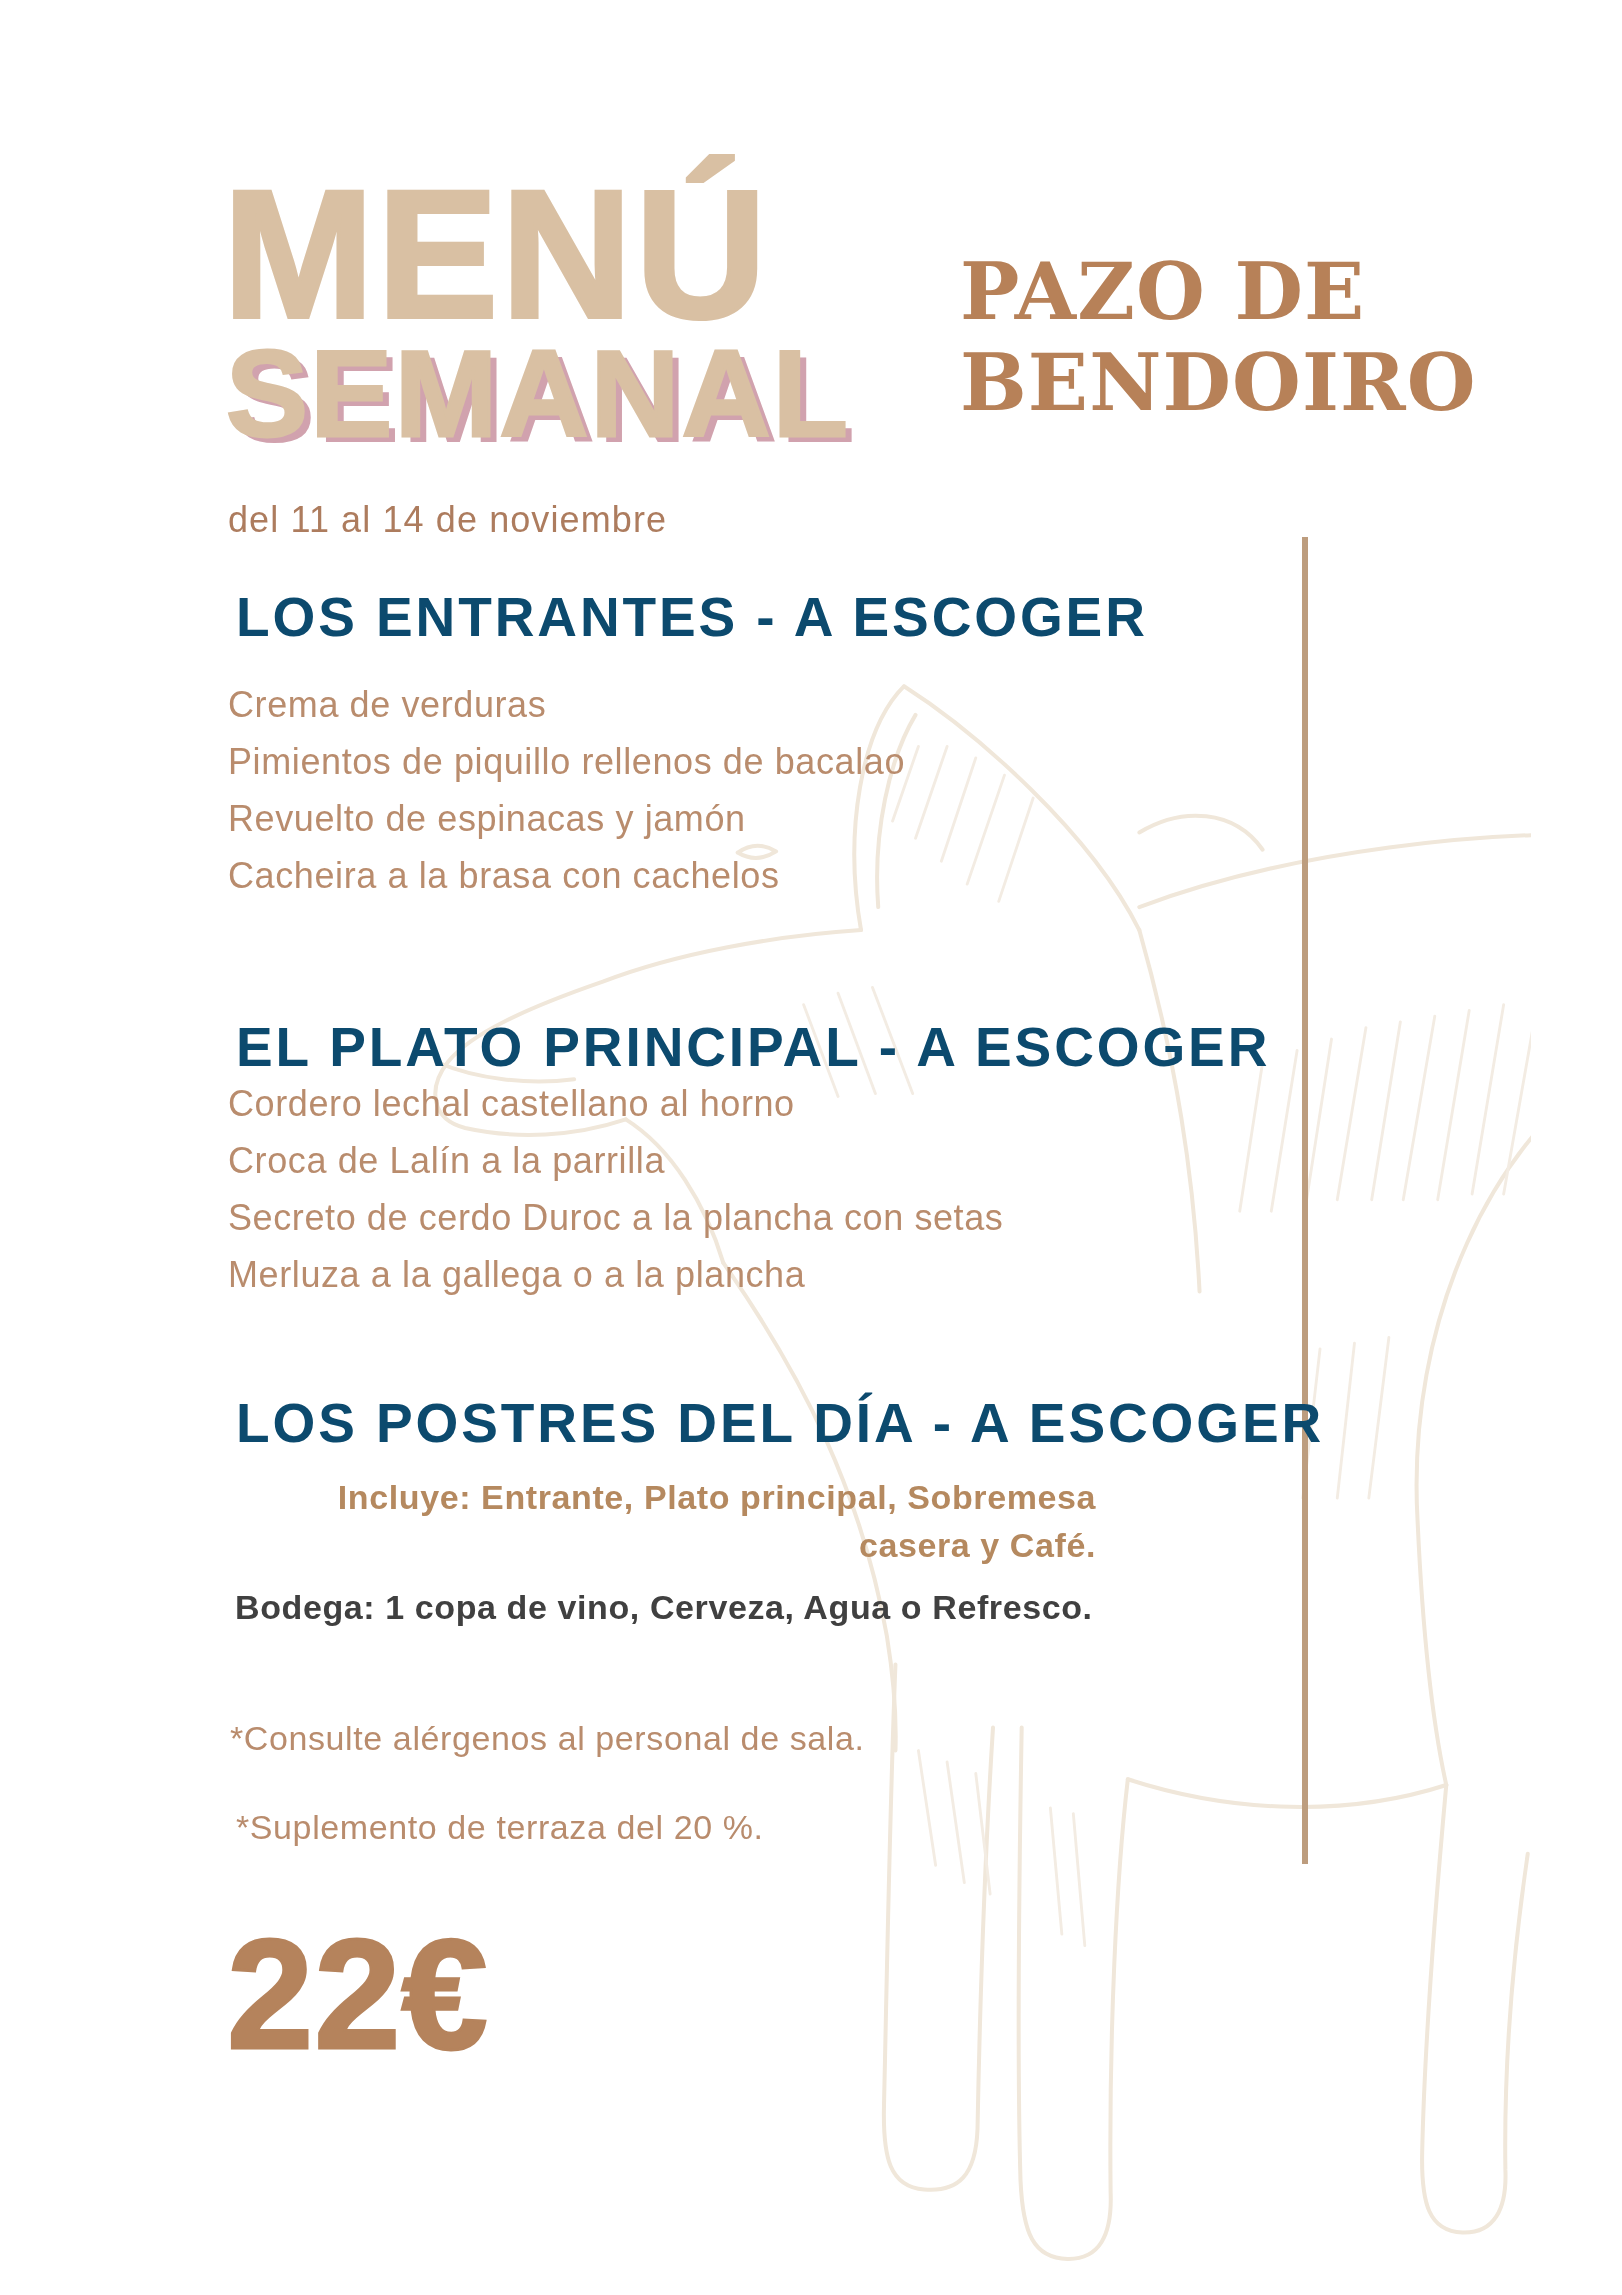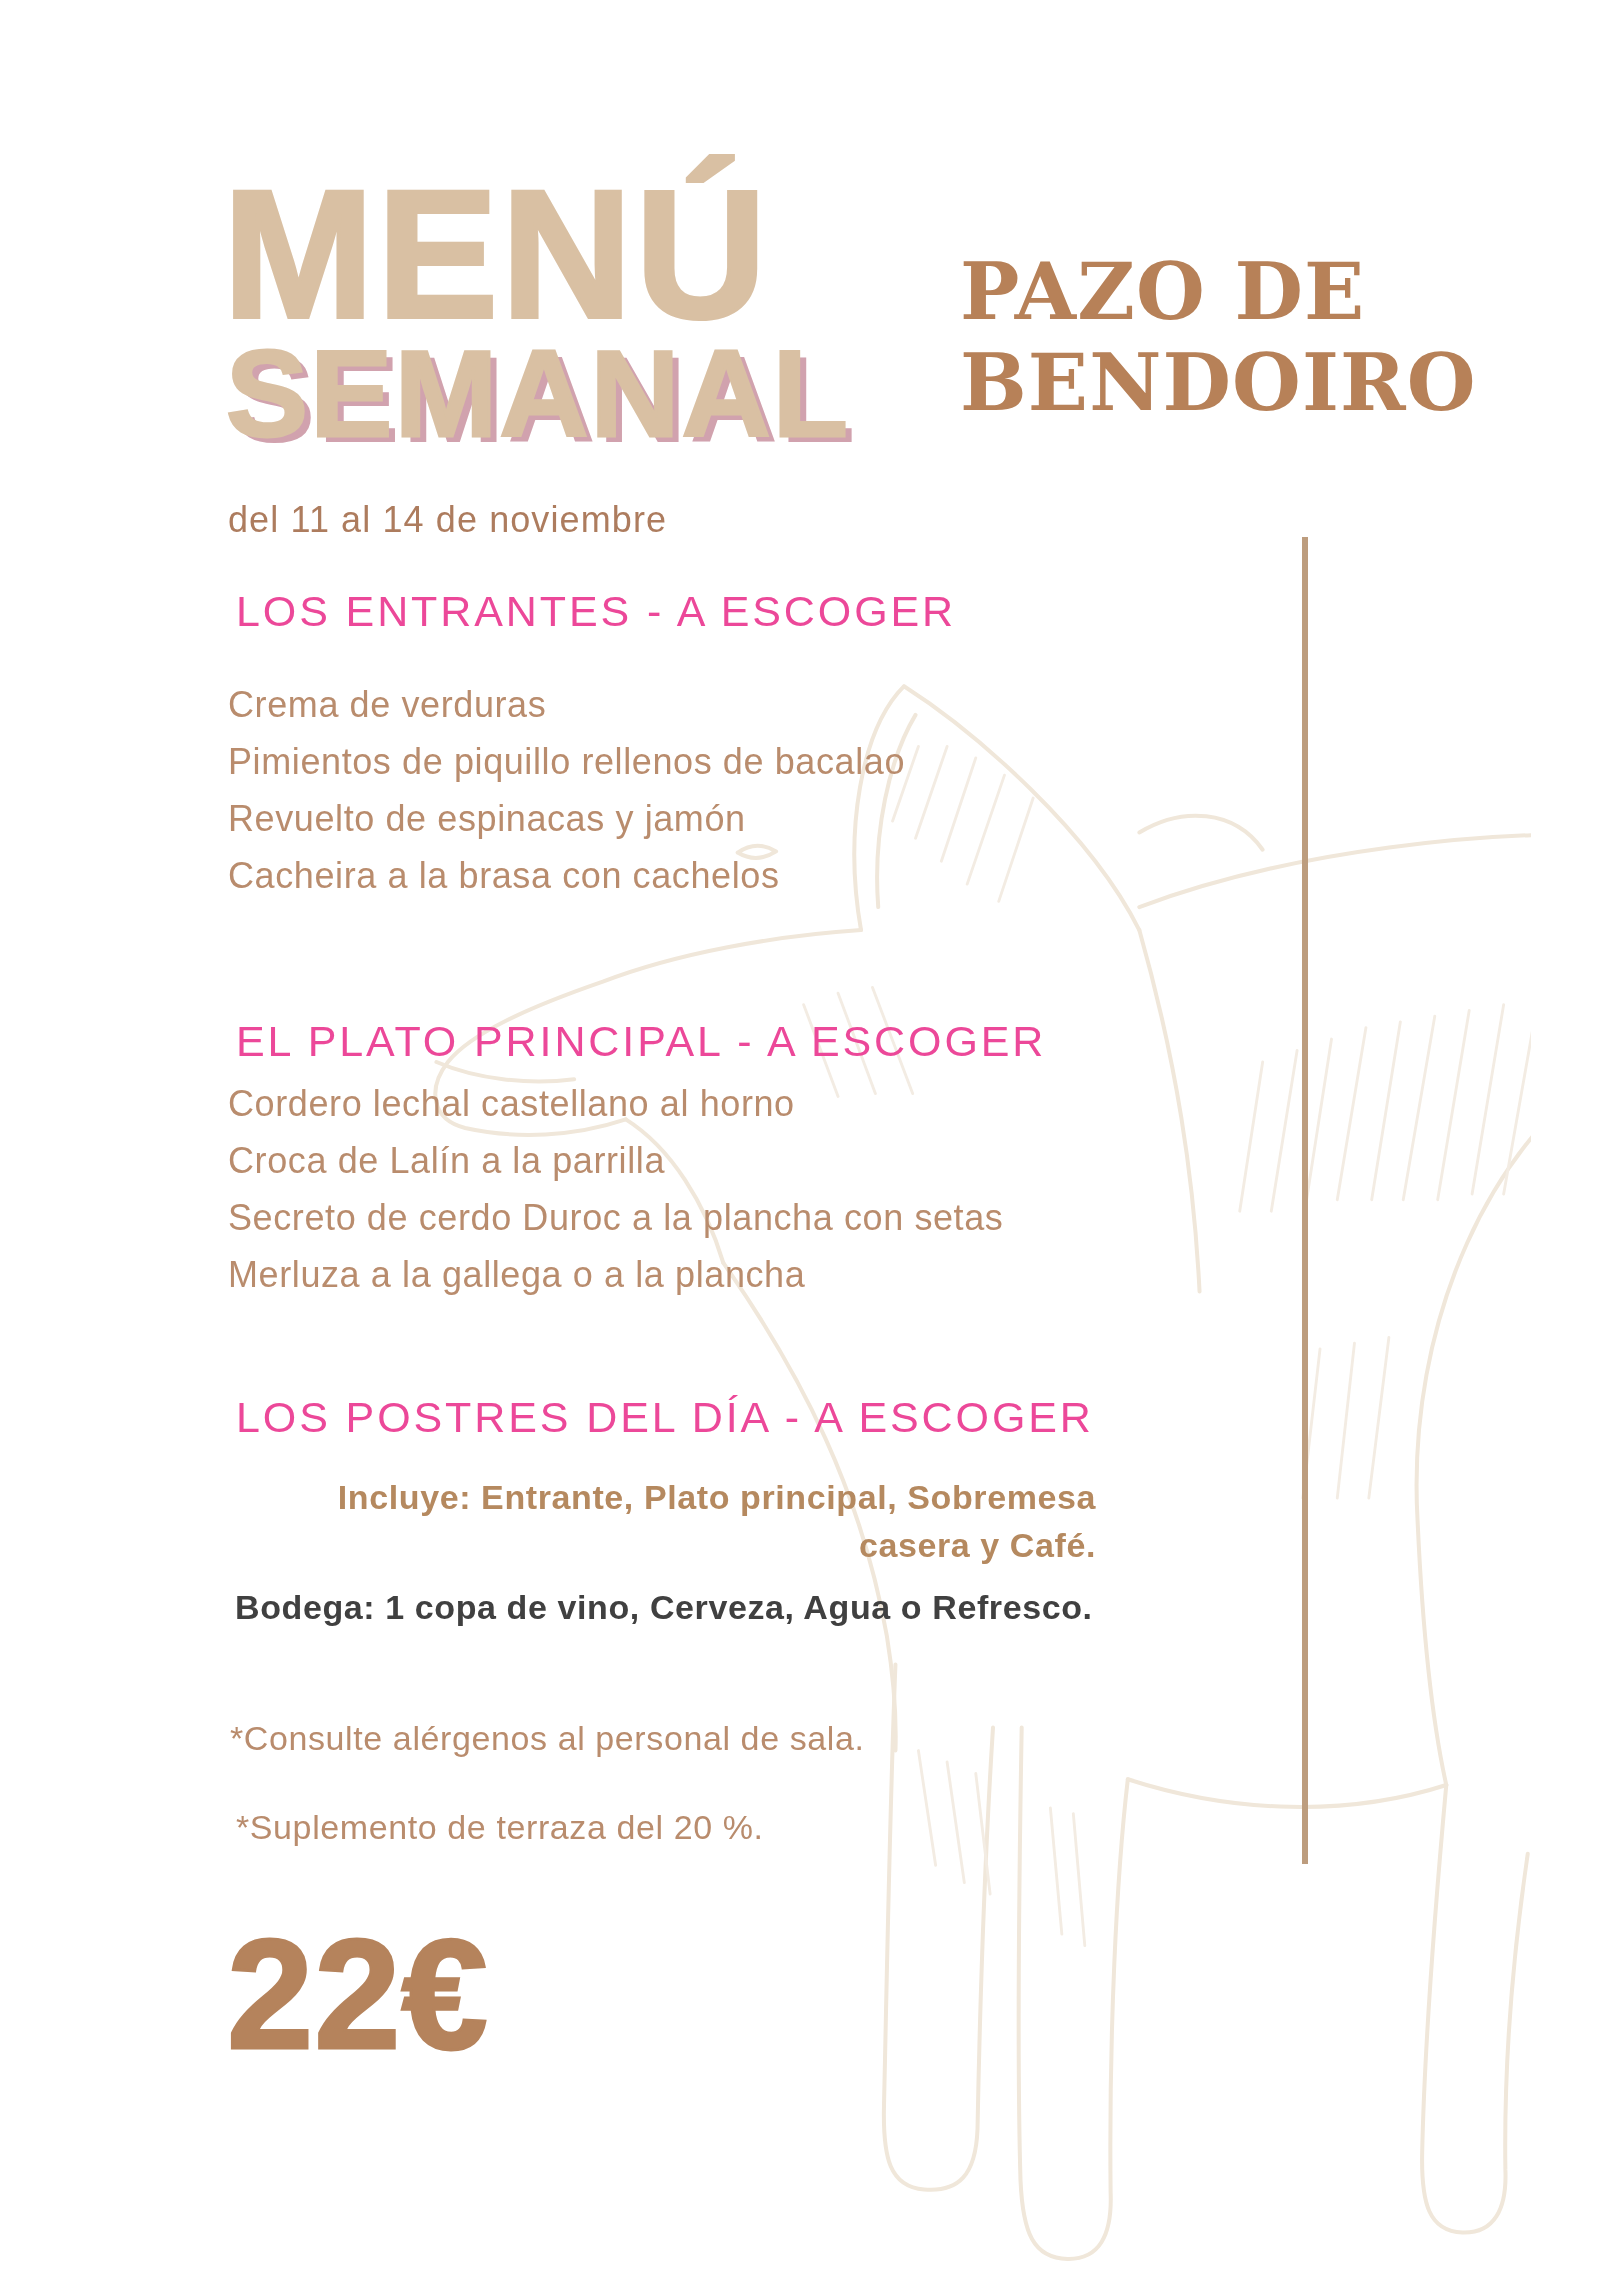--- a/index.html
+++ b/index.html
@@ -30,21 +30,21 @@
     color:#ad7c5e;letter-spacing:1.1px;
   }
 
   .logo{
     left:960px;top:246px;width:471px;color:#b78158;
     font-family:"DejaVu Serif",serif;font-weight:bold;
     font-size:79px;line-height:91px;letter-spacing:1.1px;white-space:nowrap;
   }
 
   .section-heading{
-    font-size:43px;font-weight:normal;line-height:1;color:#ec4899;
+    font-size:55px;font-weight:bold;line-height:1;color:#0c4a6e;
     letter-spacing:2.9px;white-space:nowrap;
   }
   .h1{left:236px;top:590px;}
   .h2{left:236px;top:1020px;}
   .h3{left:236px;top:1396px;}
 
   .items{font-size:36px;color:#b98c6d;letter-spacing:0.6px;}
   .items .item{line-height:57px;white-space:nowrap;}
   .items-1{left:228px;top:676px;}
   .items-2{left:228px;top:1075px;}

